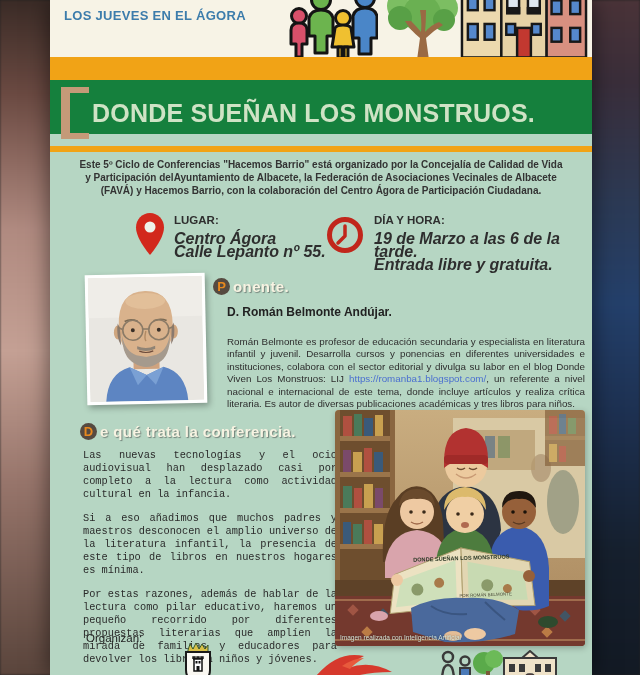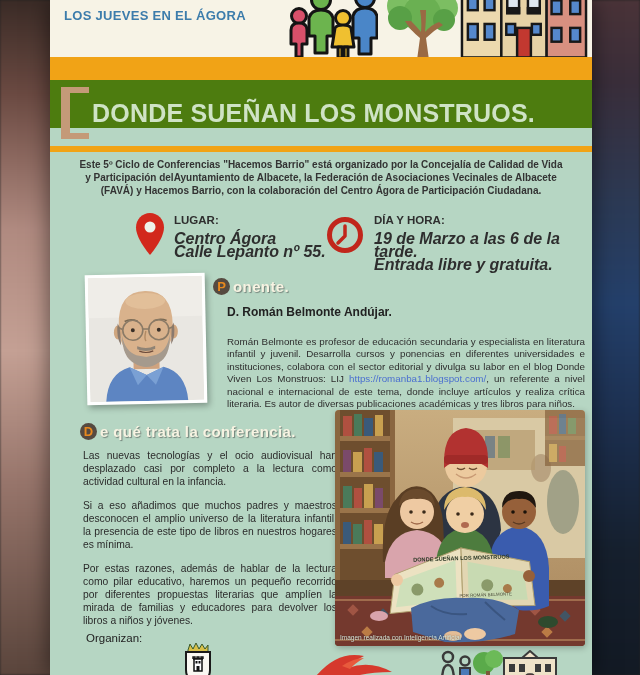--- a/index.html
+++ b/index.html
@@ -20,21 +20,21 @@
     box-shadow:0 0 22px rgba(0,0,0,.55);background:#b6d6c3;}
 
   
   .band-top{position:absolute;left:0;top:0;width:542px;height:57px;background:#f7f3e6;overflow:hidden;}
   .banner-title{position:absolute;left:14px;top:8px;font-weight:bold;font-size:13px;letter-spacing:.3px;color:#3c7cab;}
   .icon-family{position:absolute;left:238px;top:-14px;width:90px;height:74px;}
   .icon-tree{position:absolute;left:330px;top:-16px;width:84px;height:76px;}
   .icon-buildings{position:absolute;left:410px;top:-18px;width:128px;height:78px;}
 
   .band-orange1{position:absolute;left:0;top:57px;width:542px;height:23px;background:#f1a316;}
-  .band-dark{position:absolute;left:0;top:80px;width:542px;height:48px;background:#4d7c0f;}
+  .band-dark{position:absolute;left:0;top:80px;width:542px;height:54px;background:#15803d;}
   .bracket{position:absolute;left:11px;top:7px;width:19px;height:40px;
     border-left:9px solid #c49a78;border-top:6px solid #c49a78;border-bottom:6px solid #c49a78;}
   .poster-title{position:absolute;left:42px;top:0;height:66px;display:flex;align-items:center;
     font-weight:bold;font-size:25px;letter-spacing:.2px;color:#cfe3c5;white-space:nowrap;}
   .band-orange2{position:absolute;left:0;top:146px;width:542px;height:6px;background:#f1a316;}
 
   
   .body-mint{position:absolute;left:0;top:152px;width:542px;height:523px;background:#b6d6c3;border-radius:6px;}
 
   .intro{position:absolute;left:26px;top:6px;width:490px;text-align:center;
@@ -60,21 +60,21 @@
   .h-conf{left:30px;top:271px;}
 
   .speaker-name{position:absolute;left:177px;top:153px;font-weight:bold;font-size:12px;color:#222;}
   .speaker-role{position:absolute;left:177px;top:168px;font-size:10.5px;color:#333;}
   .speaker-bio{position:absolute;left:177px;top:184px;width:358px;font-size:9.8px;line-height:12.4px;
     color:#2e2e2e;text-align:justify;}
   .speaker-bio a{color:#4a6fd0;text-decoration:none;}
 
   .conf-text{position:absolute;left:33px;top:297px;width:254px;font-size:10.3px;line-height:13px;
     color:#2b2b2b;text-align:justify;}
-  .conf-text p{margin:0 0 11px 0;}
+  .conf-text p{margin:0 0 11px 0;font-family:Liberation Mono, monospace;}
 
   .children-photo{position:absolute;left:285px;top:258px;width:250px;height:236px;border-radius:4px;
     overflow:hidden;box-shadow:1px 2px 6px rgba(0,0,0,.25);}
   .photo-caption{position:absolute;left:5px;bottom:5px;font-size:6.5px;color:#d9e8dc;opacity:.95;
     text-shadow:0 0 2px rgba(0,0,0,.6);}
 
   .organizan{position:absolute;left:36px;top:480px;font-size:11.5px;color:#222;}
   .logo-shield{position:absolute;left:130px;top:490px;width:36px;height:44px;}
   .logo-bird{position:absolute;left:262px;top:494px;width:84px;height:44px;}
   .logo-agora{position:absolute;left:388px;top:498px;width:120px;height:40px;}

